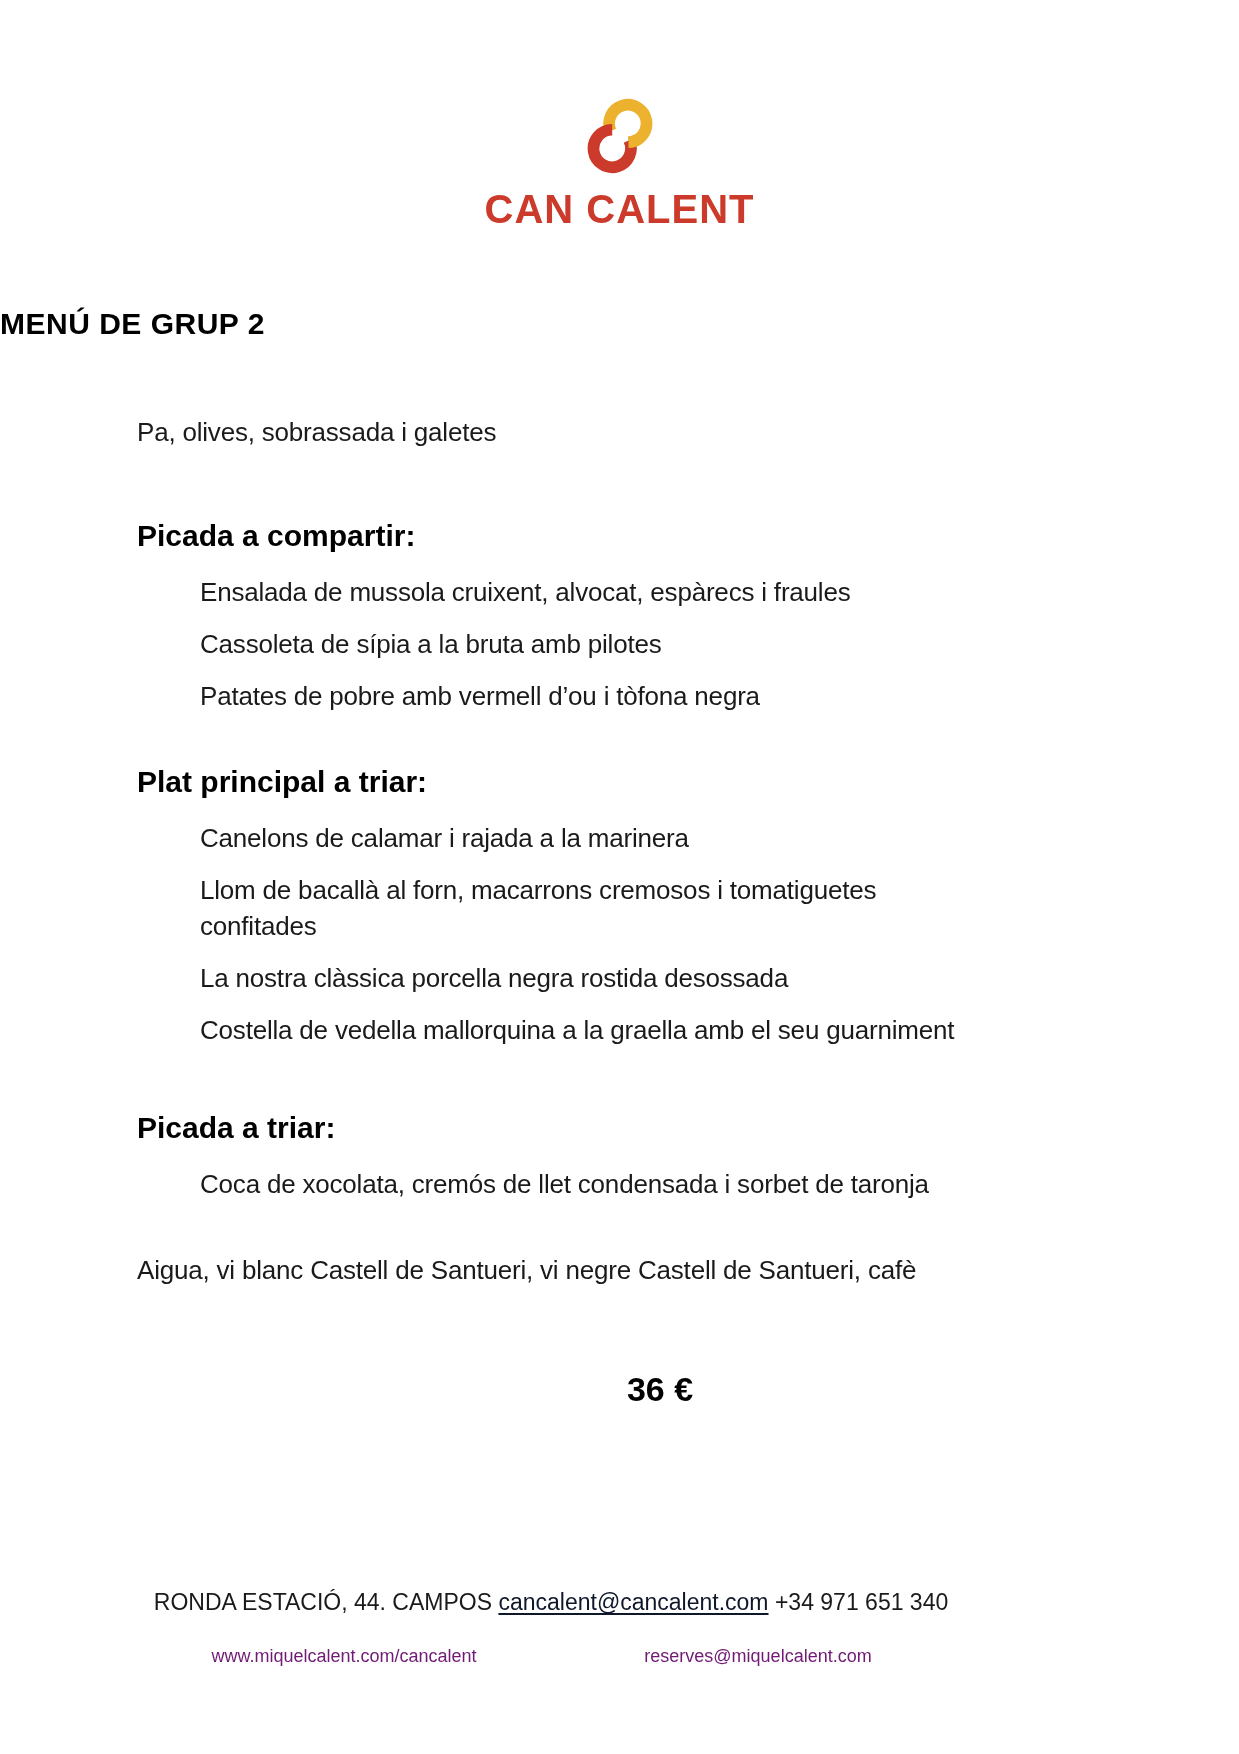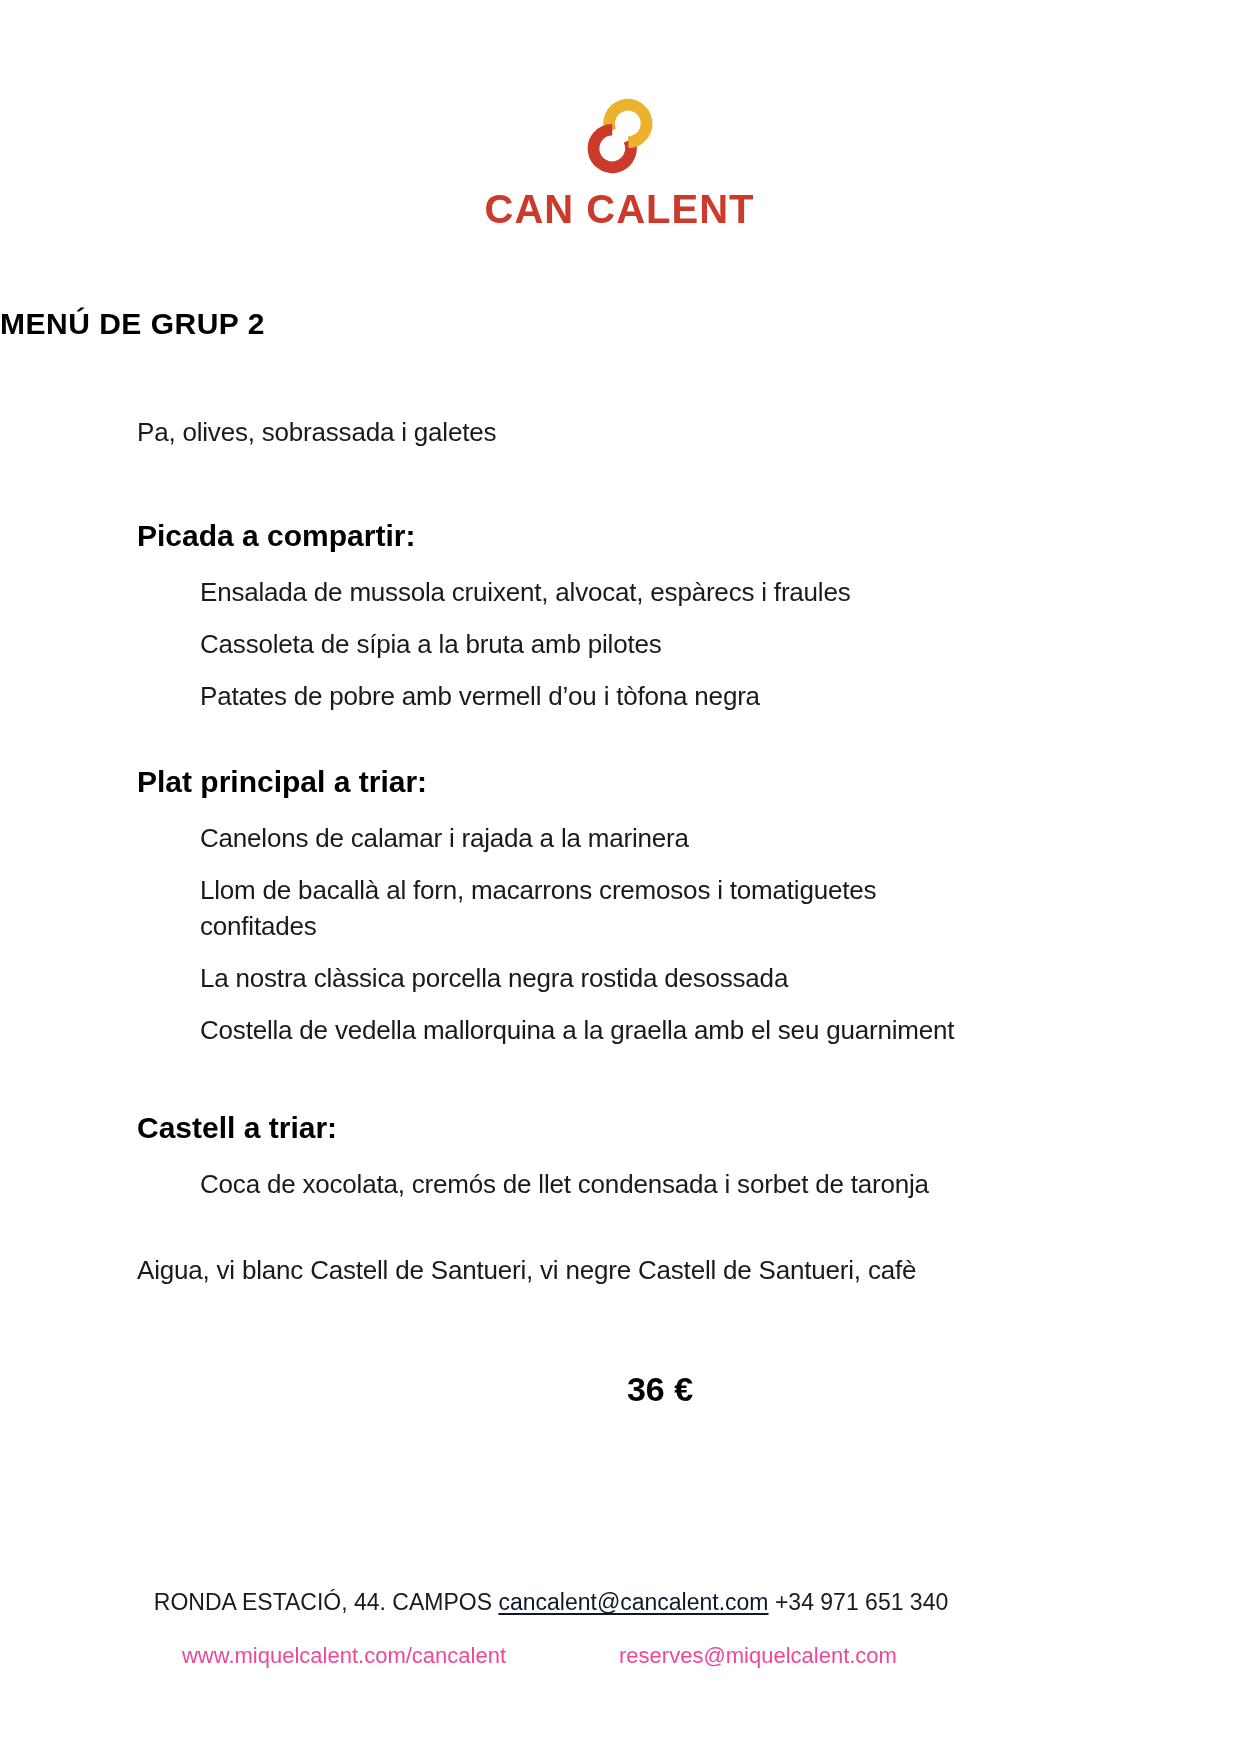--- a/index.html
+++ b/index.html
@@ -91,23 +91,23 @@
     text-decoration: underline;
     text-underline-offset: 3px;
     cursor: pointer;
   }
   .footer-line2 {
     position: absolute;
     left: 137px;
     right: 274px;
     top: 1626px;
     display: flex;
-    font-size: 22px;
+    font-size: 18px;
     line-height: 32px;
-    color: #ec4899;
+    color: #701a75;
   }
   .footer-line2 > div { flex: 1; text-align: center; }
 </style>
 </head>
 <body>
 
 <div class="page">
 
   <div class="brand-block">
     <svg class="logo-mark" viewBox="4 0 92 100" xmlns="http://www.w3.org/2000/svg" aria-hidden="true">
@@ -141,21 +141,21 @@
       <div class="section-items">
         <div class="menu-item">Canelons de calamar i rajada a la marinera</div>
         <div class="menu-item">Llom de bacallà al forn, macarrons cremosos i tomatiguetes
 confitades</div>
         <div class="menu-item">La nostra clàssica porcella negra rostida desossada</div>
         <div class="menu-item">Costella de vedella mallorquina a la graella amb el seu guarniment</div>
       </div>
     </div>
 
     <div class="section s3">
-      <div class="section-heading">Castell a triar:</div>
+      <div class="section-heading">Picada a triar:</div>
       <div class="section-items">
         <div class="menu-item">Coca de xocolata, cremós de llet condensada i sorbet de taronja</div>
       </div>
     </div>
 
     <div class="drinks-line">Aigua, vi blanc Castell de Santueri, vi negre Castell de Santueri, cafè</div>
 
     <div class="price-line">36 €</div>
 
   </div>

